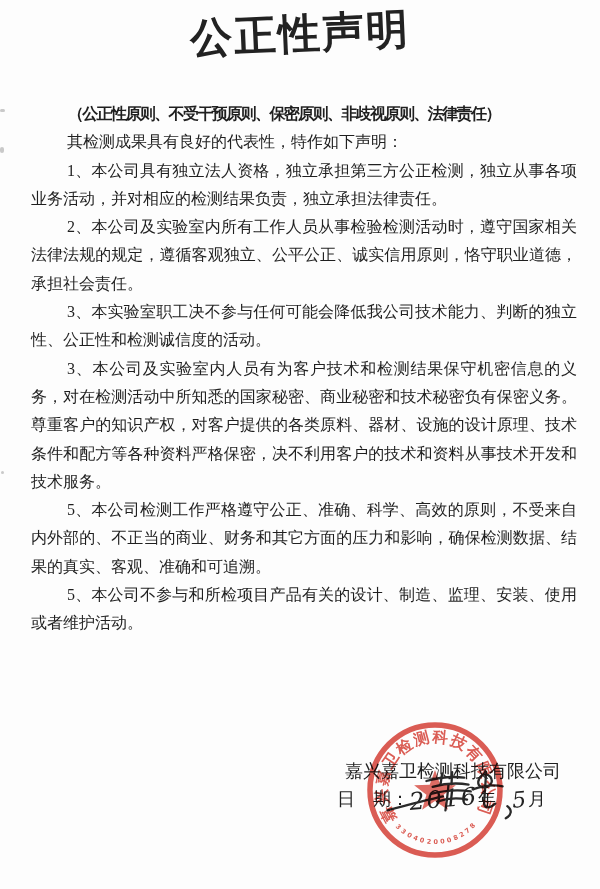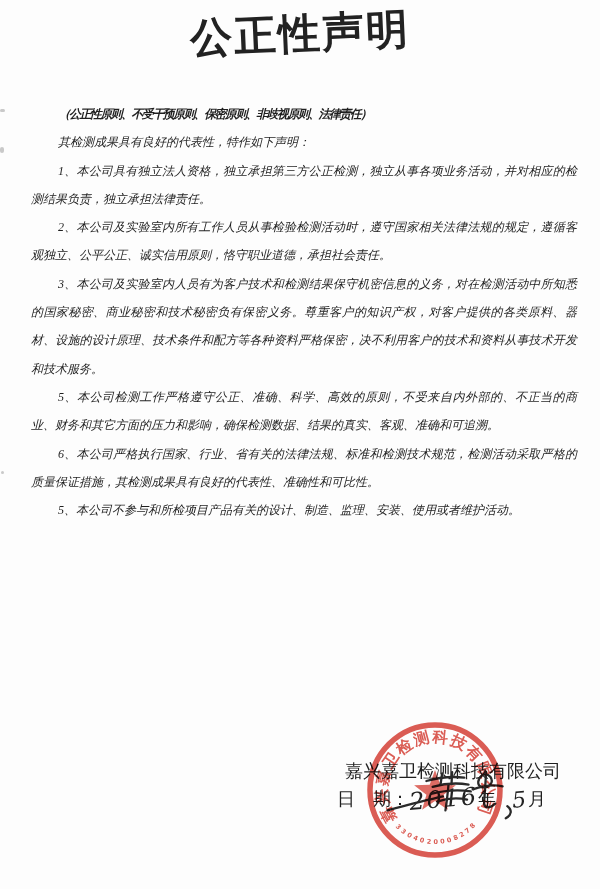--- a/index.html
+++ b/index.html
@@ -12,21 +12,21 @@
     color:#1f1f1f;
   }
   .doc-title{
     position:absolute;top:6px;left:0;width:100%;
     text-align:center;font-size:42px;font-weight:700;letter-spacing:2px;
     transform:rotate(-2.5deg);transform-origin:50% 50%;
     color:#222;
   }
   .doc-body{
     position:absolute;left:31px;top:100px;width:546px;
-    font-size:12px;line-height:28.3px;text-align:justify;font-style:italic;
+    font-size:16px;line-height:28.3px;text-align:justify;
   }
   .doc-body p{margin:0;text-indent:2.25em;}
   .doc-body p.principles{
     font-weight:700;white-space:nowrap;letter-spacing:-1.6px;
     text-indent:2.3em;
   }
   .sig-block{
     position:absolute;left:337px;top:757px;width:240px;
     font-size:18px;line-height:28.3px;white-space:nowrap;
   }
@@ -65,23 +65,23 @@
 
 <div class="page">
 
   <div class="doc-title">公正性声明</div>
 
   <div class="doc-body">
     <p class="principles">（公正性原则、不受干预原则、保密原则、非歧视原则、法律责任）</p>
     <p>其检测成果具有良好的代表性，特作如下声明：</p>
     <p>1、本公司具有独立法人资格，独立承担第三方公正检测，独立从事各项业务活动，并对相应的检测结果负责，独立承担法律责任。</p>
     <p>2、本公司及实验室内所有工作人员从事检验检测活动时，遵守国家相关法律法规的规定，遵循客观独立、公平公正、诚实信用原则，恪守职业道德，承担社会责任。</p>
+    <p>3、本实验室职工决不参与任何可能会降低我公司技术能力、判断的独立性、公正性和检测诚信度的活动。</p>
     <p>3、本公司及实验室内人员有为客户技术和检测结果保守机密信息的义务，对在检测活动中所知悉的国家秘密、商业秘密和技术秘密负有保密义务。尊重客户的知识产权，对客户提供的各类原料、器材、设施的设计原理、技术条件和配方等各种资料严格保密，决不利用客户的技术和资料从事技术开发和技术服务。</p>
     <p>5、本公司检测工作严格遵守公正、准确、科学、高效的原则，不受来自内外部的、不正当的商业、财务和其它方面的压力和影响，确保检测数据、结果的真实、客观、准确和可追溯。</p>
-    <p>6、本公司严格执行国家、行业、省有关的法律法规、标准和检测技术规范，检测活动采取严格的质量保证措施，其检测成果具有良好的代表性、准确性和可比性。</p>
     <p>5、本公司不参与和所检项目产品有关的设计、制造、监理、安装、使用或者维护活动。</p>
   </div>
 
   <div class="sig-block">
     <div class="sig-company">嘉兴嘉卫检测科技有限公司</div>
     <div>
       <span>日　期：</span><span class="hw-year">2016</span><span class="unit">年</span><span class="hw-month">5</span><span class="unit">月</span>
     </div>
   </div>
 

